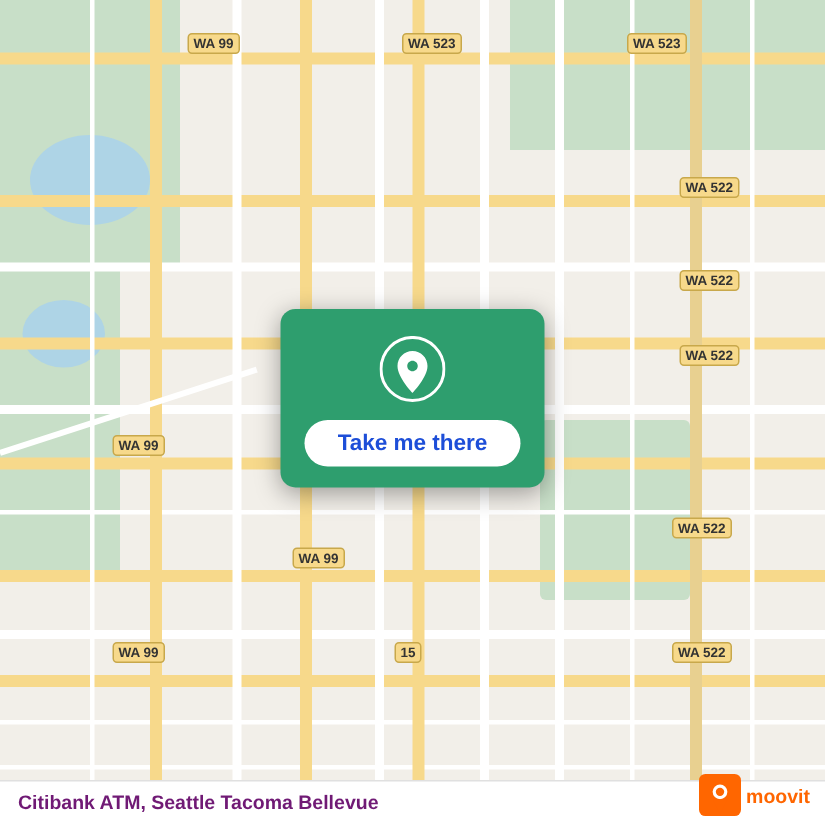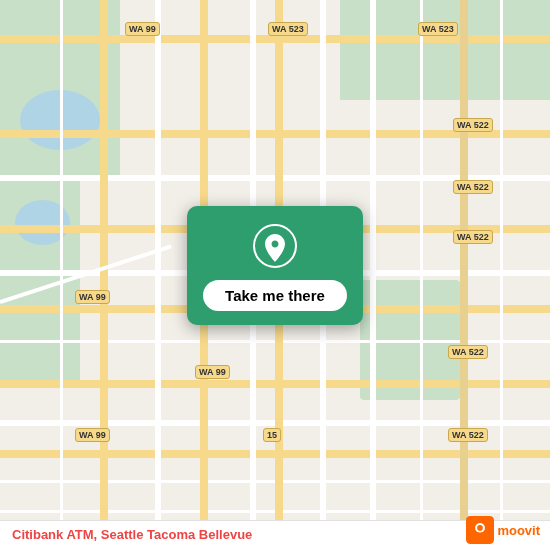--- a/index.html
+++ b/index.html
@@ -97,21 +97,21 @@
     }
 
     .popup-pin {
       width: 44px;
       height: 44px;
       margin-bottom: 12px;
     }
 
     .popup-btn {
       background-color: #ffffff;
-      color: #000000;
+      color: #1d4ed8;
       border: none;
       border-radius: 20px;
       padding: 7px 22px;
       font-size: 15px;
       font-weight: 600;
       cursor: pointer;
       white-space: nowrap;
     }
 
     
@@ -127,21 +127,21 @@
     }
 
     .copyright-line {
       font-size: 9px;
       color: #888;
     }
 
     .place-name-line {
       font-size: 13px;
       font-weight: 600;
-      color: #ef4444;
+      color: #701a75;
     }
 
     
     .moovit-logo {
       position: absolute;
       bottom: 6px;
       right: 10px;
       display: flex;
       align-items: center;
       gap: 3px;

